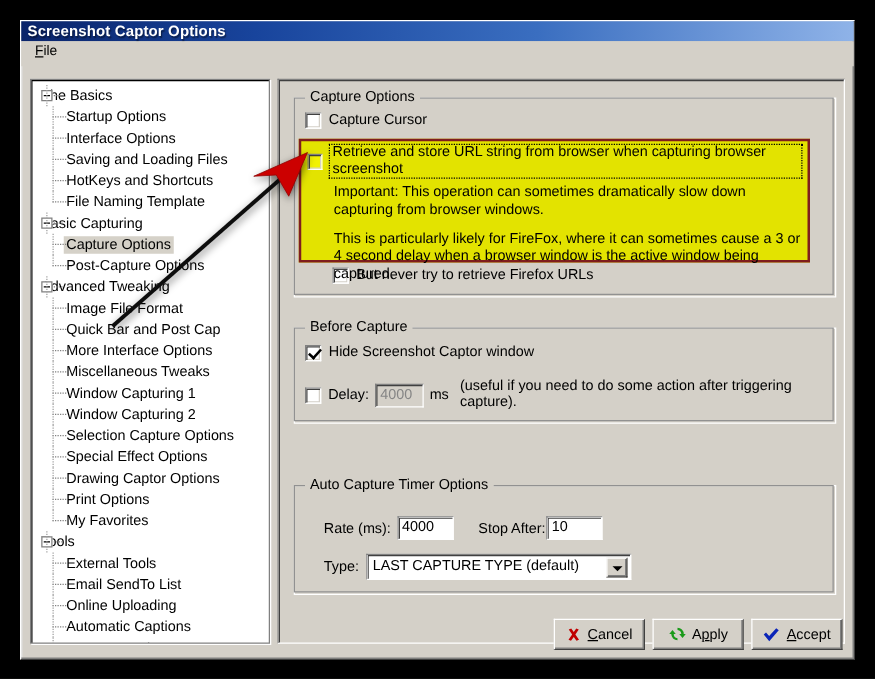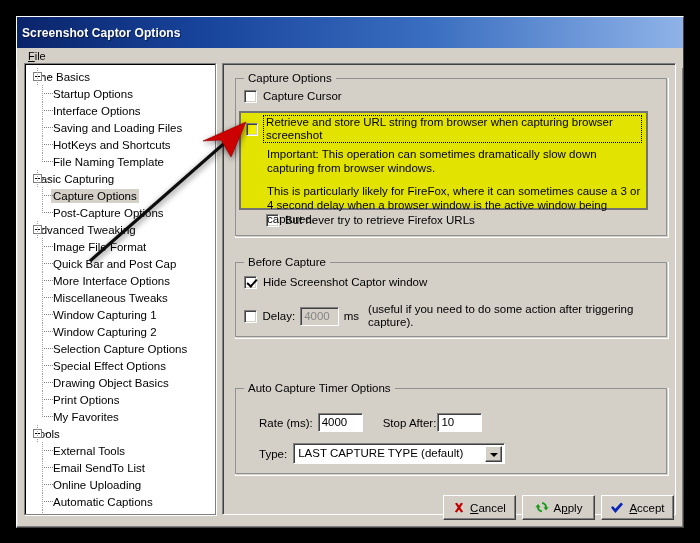--- a/index.html
+++ b/index.html
@@ -18,21 +18,21 @@
     width: 668px; height: 512px;
     background: #d4d0c8;
     border: 1px solid #ffffff;
     border-right-color: #404040;
     border-bottom-color: #404040;
     box-shadow: inset -1px -1px 0 #808080, inset 1px 1px 0 #dfdfdf;
   }
 
   
   #titlebar {
-    height: 31px;
+    height: 16px;
     background: linear-gradient(to right, #0a246a 0%, #18449c 28%, #3a6ec0 62%, #8fb3e8 100%);
     display: flex; align-items: center;
     padding-left: 5px;
   }
   #titlebar .title {
     color: #ffffff;
     font-size: 12px;
     font-weight: bold;
     letter-spacing: 0.1px;
     text-shadow: 1px 1px 1px rgba(0,0,0,.45);
@@ -183,21 +183,21 @@
     font-size: 11.5px; color: #000;
   }
   .cbrow .cblabel { margin-left: 6px; line-height: 13px; }
 
   
   #highlight-box {
     position: absolute;
     left: 3px; top: 32px;
     width: 409px; height: 99px;
     background: #e3e300;
-    border: 2px solid #737373;
+    border: 2px solid #7f1d1d;
     z-index: 2;
   }
   #highlight-box .hl-inner { padding: 3px 5px 0 5px; }
   .focusrect {
     display: inline-block;
     outline: 1px dotted #000;
     padding: 0 2px;
     line-height: 13px;
     font-size: 11.5px;
   }
@@ -387,21 +387,21 @@
             <span class="lbl">Selection Capture Options</span>
           </div>
           <div class="tnode child">
             <span class="dash-c" style="left: 13px;"></span>
             <span class="vline" style="left: 13px; top: 0px; height: 17px;"></span>
             <span class="lbl">Special Effect Options</span>
           </div>
           <div class="tnode child">
             <span class="dash-c" style="left: 13px;"></span>
             <span class="vline" style="left: 13px; top: 0px; height: 17px;"></span>
-            <span class="lbl">Drawing Object Basics</span>
+            <span class="lbl">Drawing Captor Options</span>
           </div>
           <div class="tnode child">
             <span class="dash-c" style="left: 13px;"></span>
             <span class="vline" style="left: 13px; top: 0px; height: 17px;"></span>
             <span class="lbl">Print Options</span>
           </div>
           <div class="tnode child">
             <span class="dash-c" style="left: 13px;"></span>
             <span class="vline" style="left: 13px; top: 0px; height: 9px;"></span>
             <span class="lbl">My Favorites</span>

